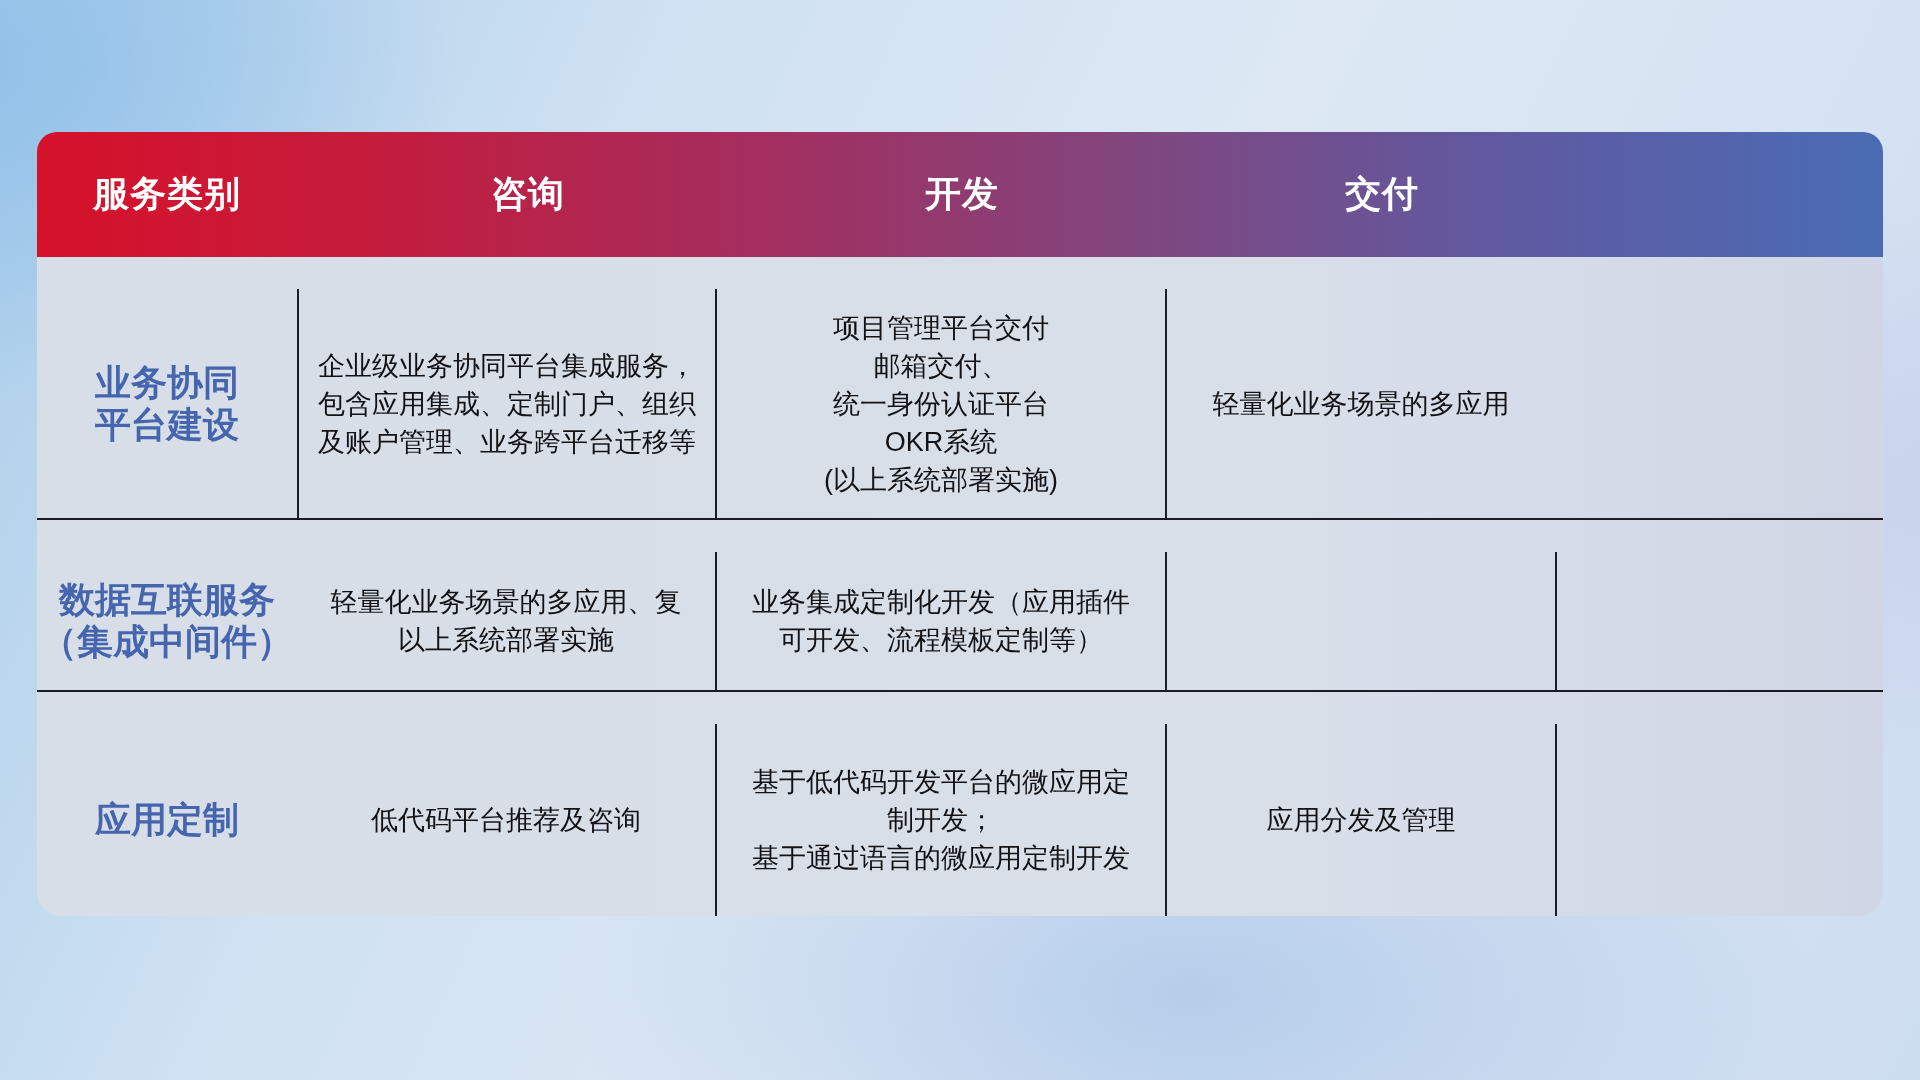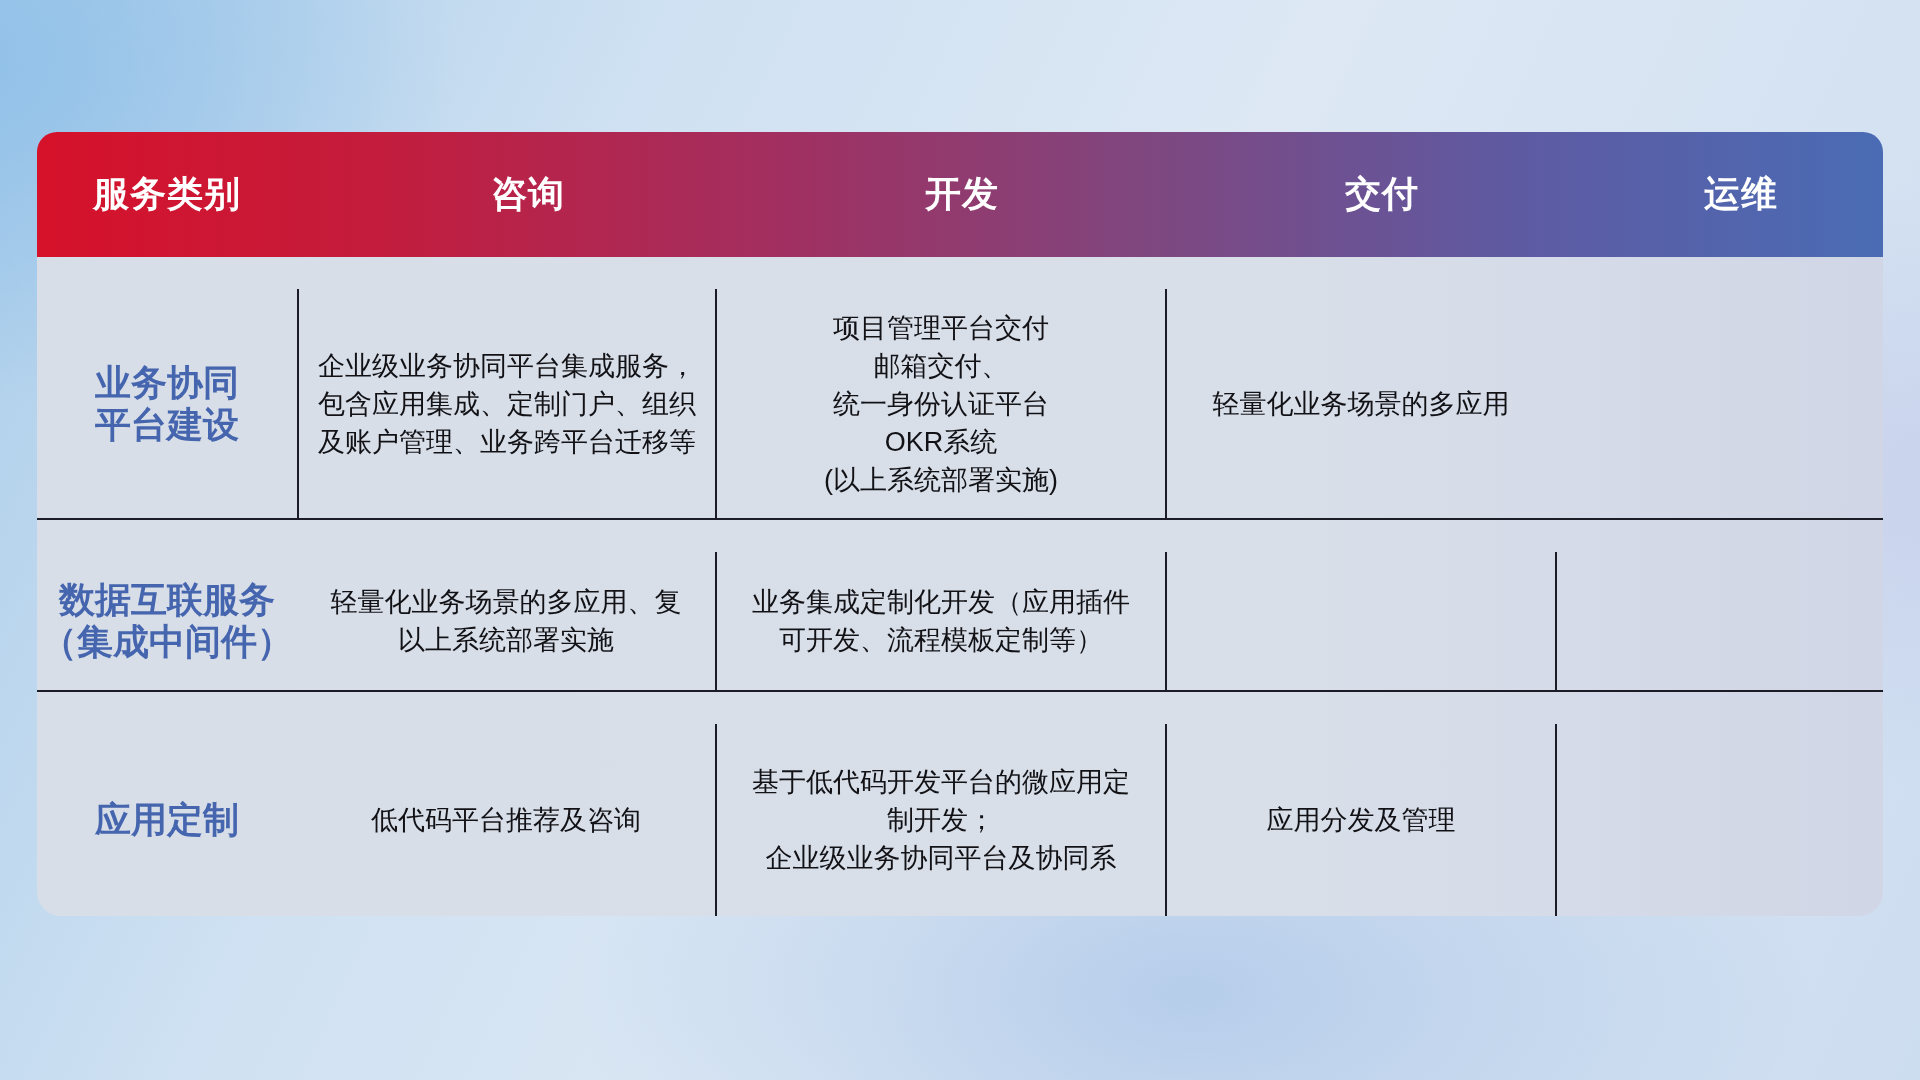--- a/index.html
+++ b/index.html
@@ -88,23 +88,20 @@
         </div>
       <div class="hcell nudge">
           <span>咨询</span>
         </div>
       <div class="hcell nudge">
           <span>开发</span>
         </div>
       <div class="hcell nudge">
           <span>交付</span>
         </div>
-      <div class="hcell nudge">
-          <span>运维</span>
-        </div>
     </div>
 
     <div class="tbody">
 
       <div class="row row-1">
         <div class="cell category">业务协同
 平台建设</div>
         <div class="cell bl">企业级业务协同平台集成服务，
 包含应用集成、定制门户、组织
 及账户管理、业务跨平台迁移等</div>
@@ -125,20 +122,20 @@
 可开发、流程模板定制等）</div>
         <div class="cell bl"></div>
         <div class="cell bl"></div>
       </div>
 
       <div class="row row-3">
         <div class="cell category">应用定制</div>
         <div class="cell">低代码平台推荐及咨询</div>
         <div class="cell bl">基于低代码开发平台的微应用定
 制开发；
-企业级业务协同平台及协同系</div>
+基于通过语言的微应用定制开发</div>
         <div class="cell bl">应用分发及管理</div>
         <div class="cell bl"></div>
       </div>
 
     </div>
   </div>
 </div>
 
 </body></html>

